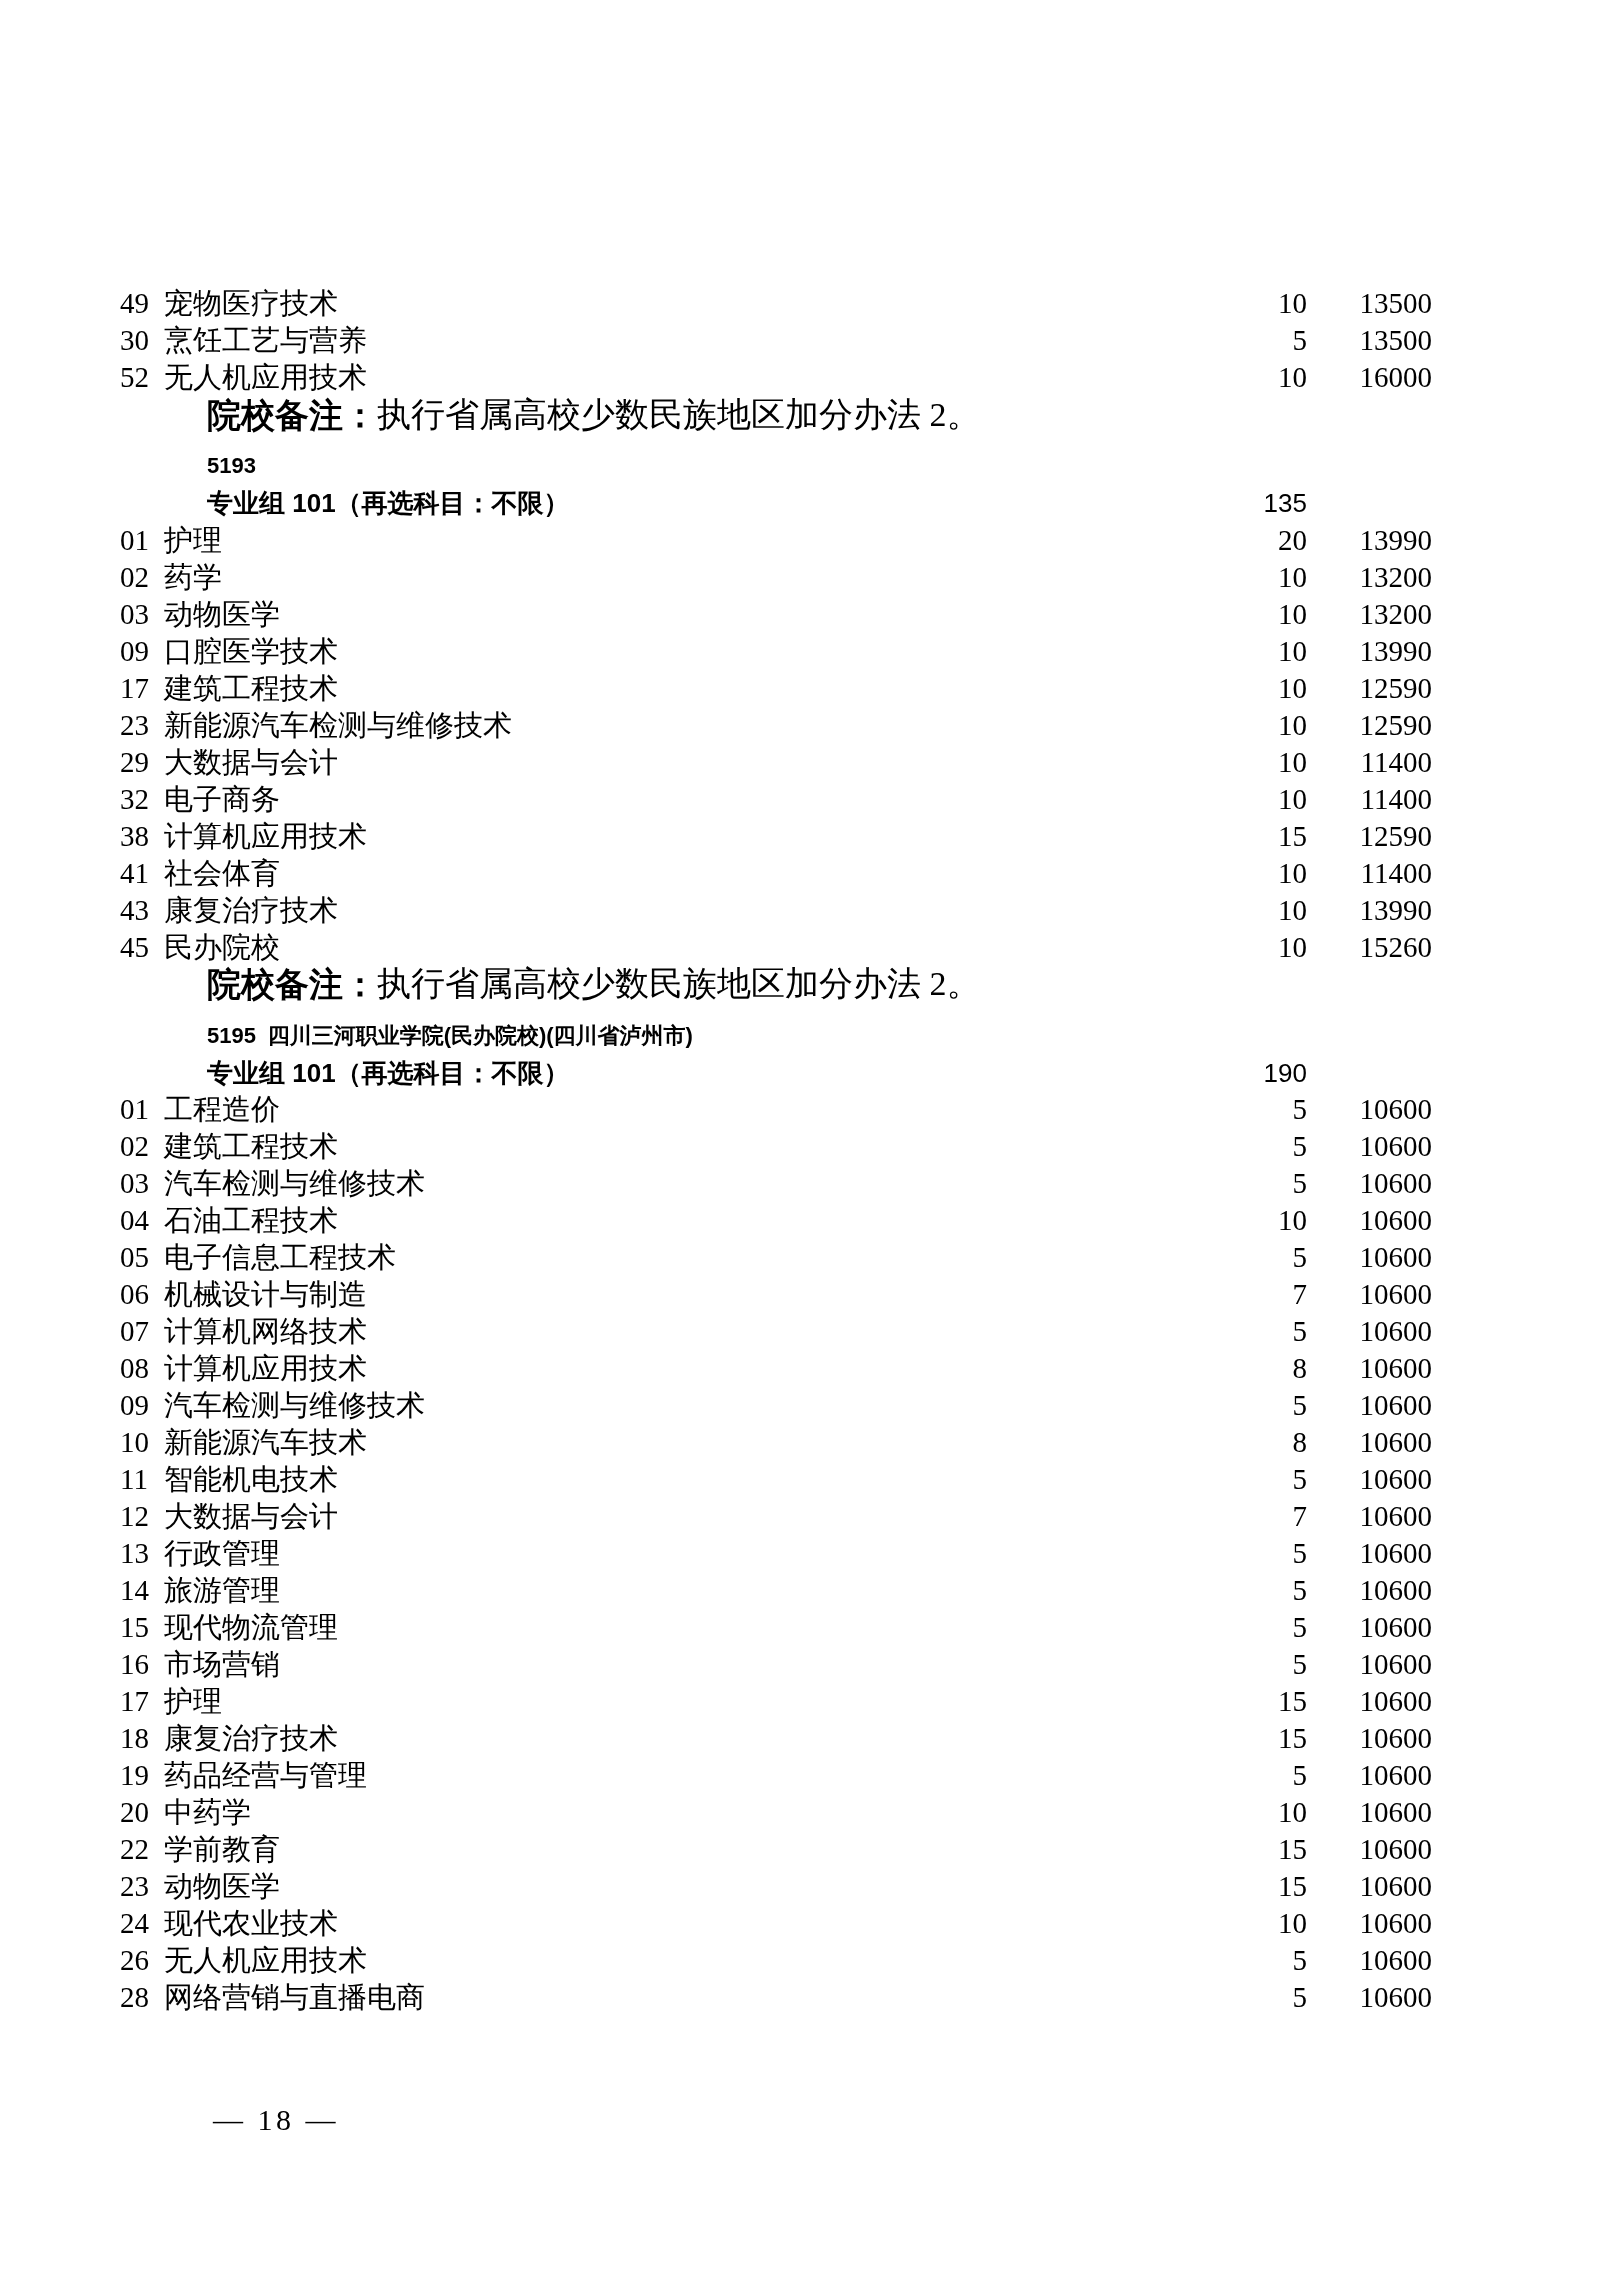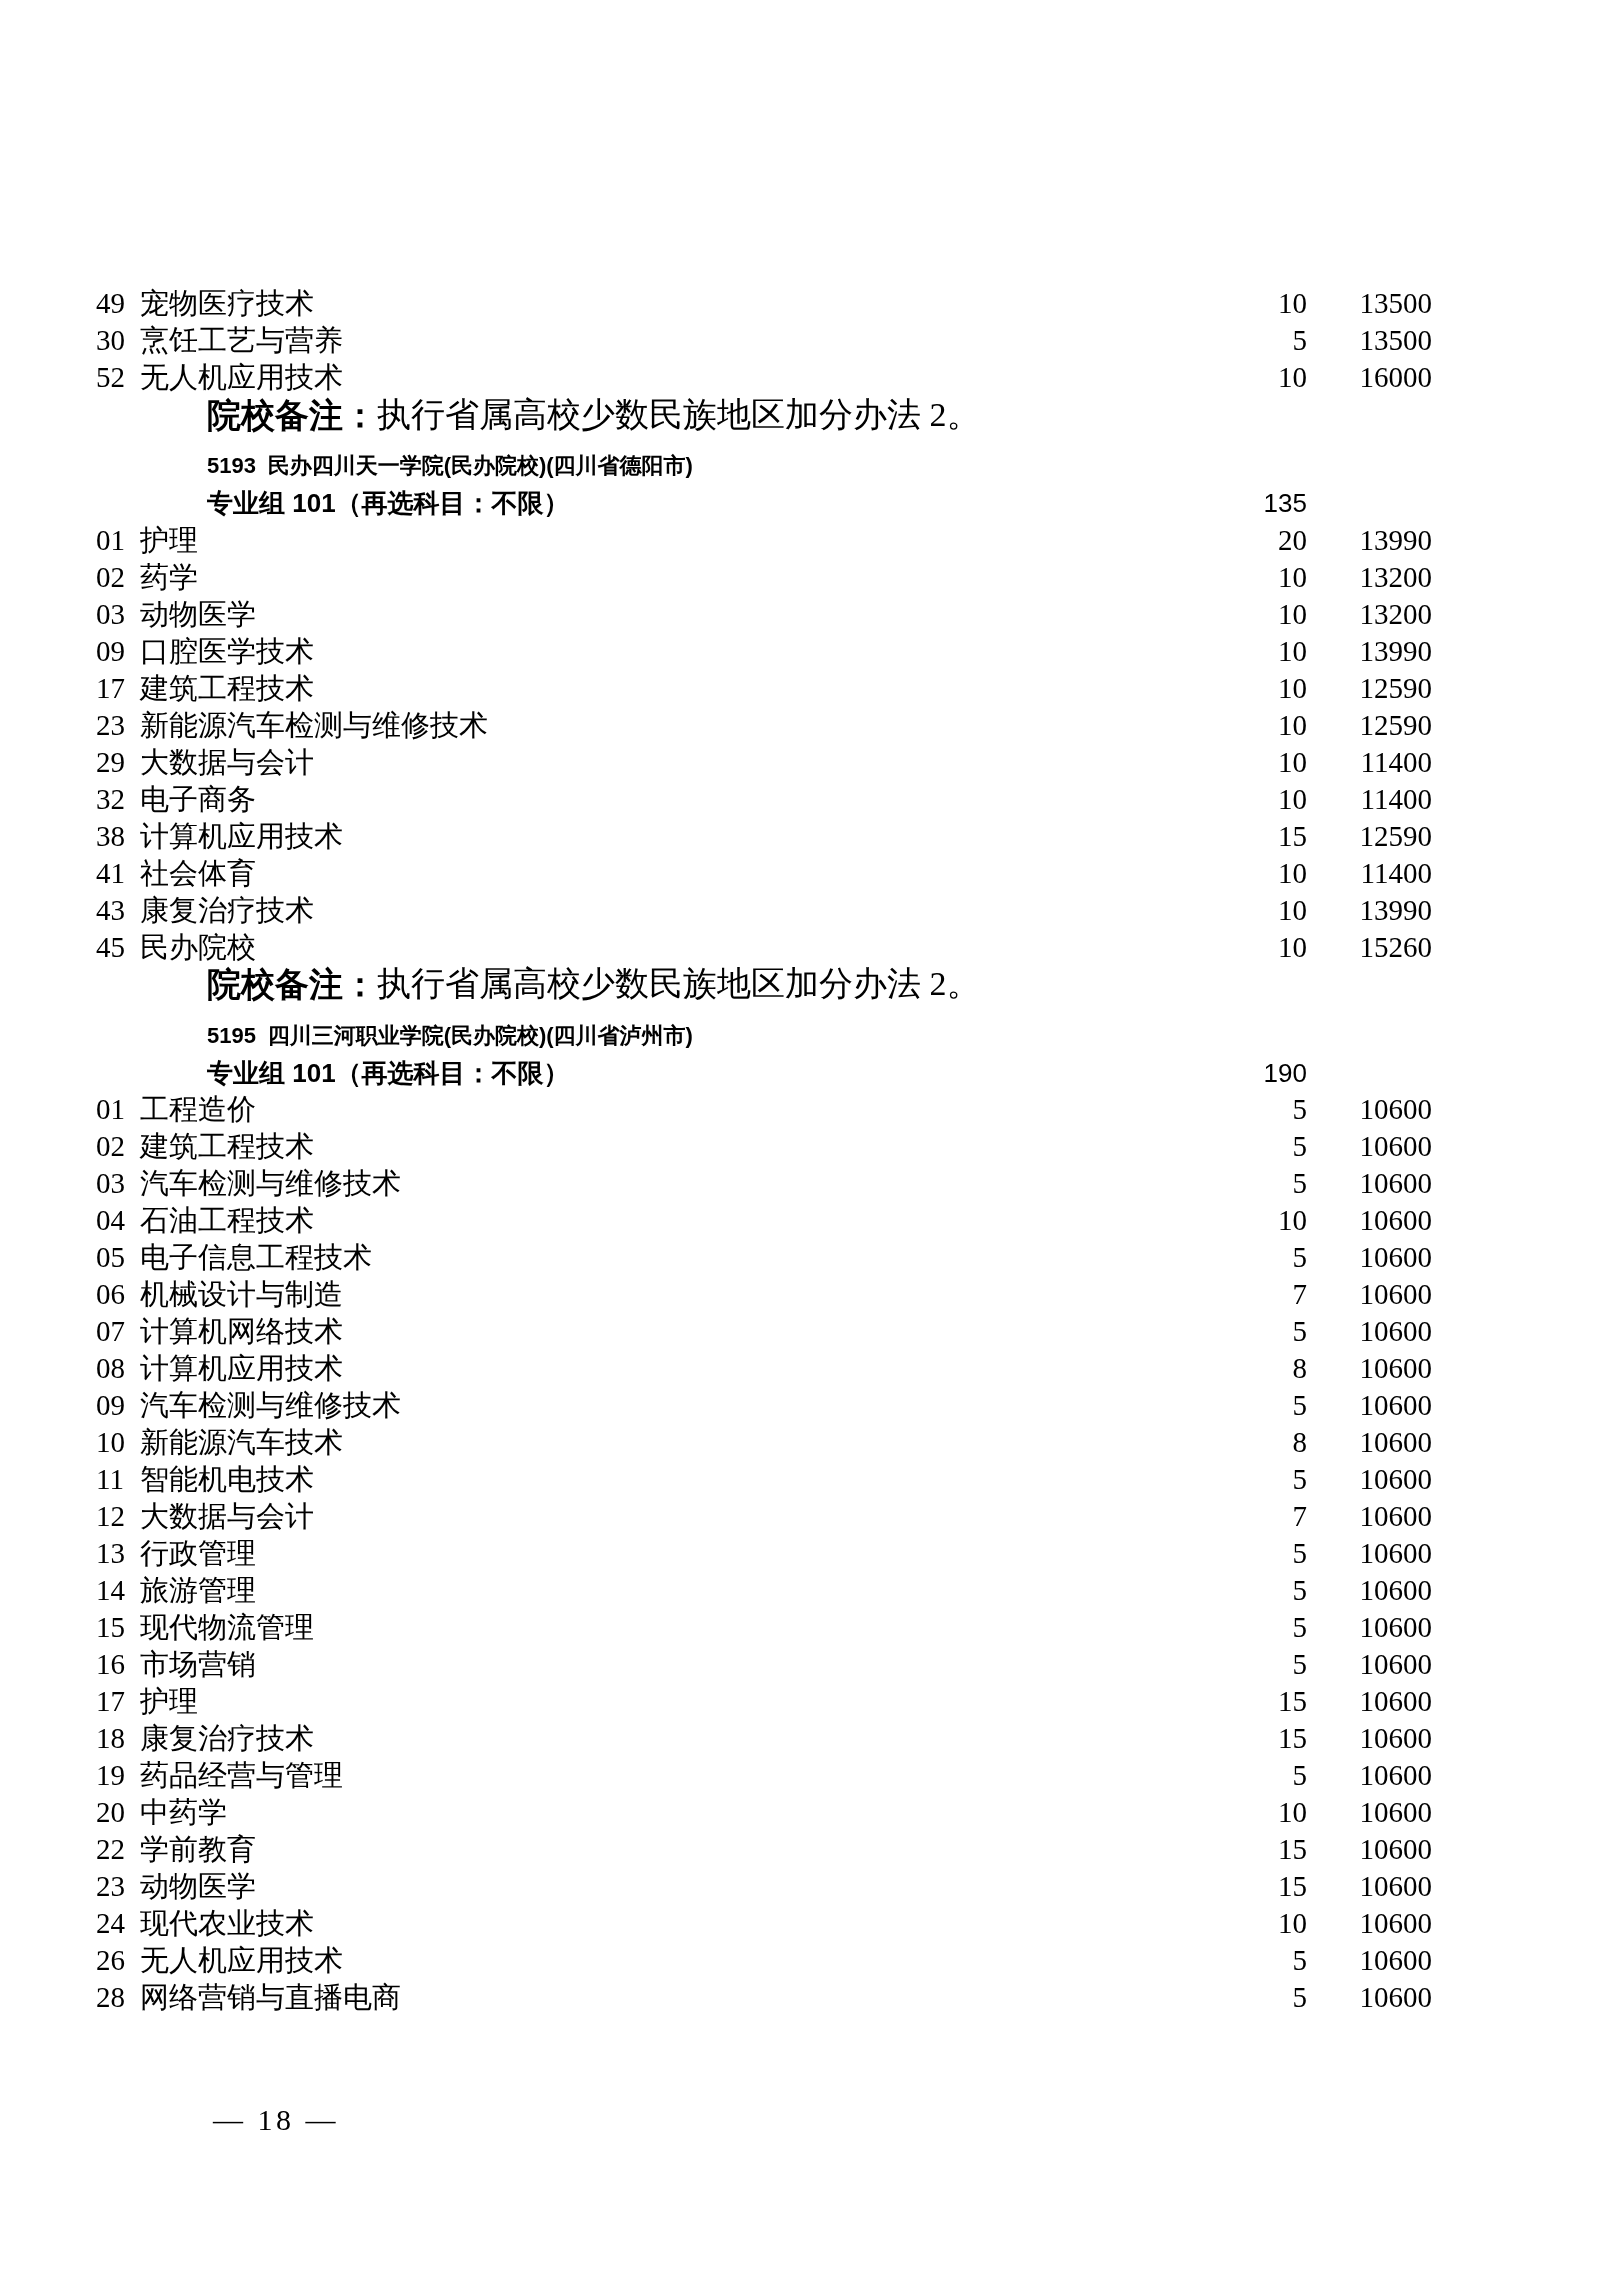--- a/index.html
+++ b/index.html
@@ -20,21 +20,21 @@
     display: flex;
     align-items: center;
     height: 37px;
     padding-right: 191px;   
     box-sizing: border-box;
     white-space: nowrap;
   }
 
   
   .major-row {
-    padding-left: 96px;
+    padding-left: 120px;
     font-family: "Liberation Serif", "DejaVu Serif", serif;
     font-size: 29px;
     line-height: 1;
   }
   .major-row .code { width: 44px; flex: 0 0 auto; }
   .major-row .major { flex: 0 1 auto; }
   .quota { margin-left: auto; width: 88px; flex: 0 0 auto; text-align: right; }
   .fee   { width: 125px; flex: 0 0 auto; text-align: right; }
 
   
@@ -114,21 +114,20 @@
       </div>
     <div class="line note-line">
       <span class="note-label">院校备注：</span>
       <span class="note-text">执行省属高校少数民族地区加分办法 2。</span>
     </div>
   </section>
 
   <section>
     <div class="line school-header">
       <span class="school-code">5193</span>
-      <span class="school-name">民办四川天一学院(民办院校)(四川省德阳市)</span>
     </div>
     <div class="line group-line">
       <span class="group-label">专业组 101（再选科目：不限）</span>
       <span class="quota">135</span>
       <span class="fee"></span>
     </div>
     <div>
 
         <div class="line major-row">
           <span class="code">01</span>

